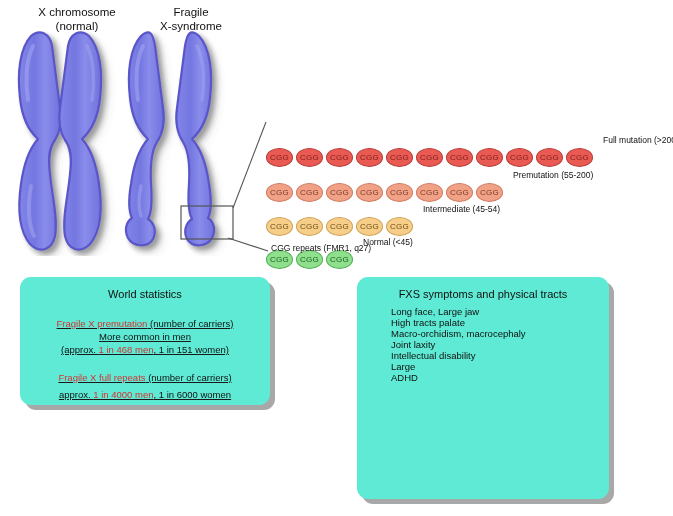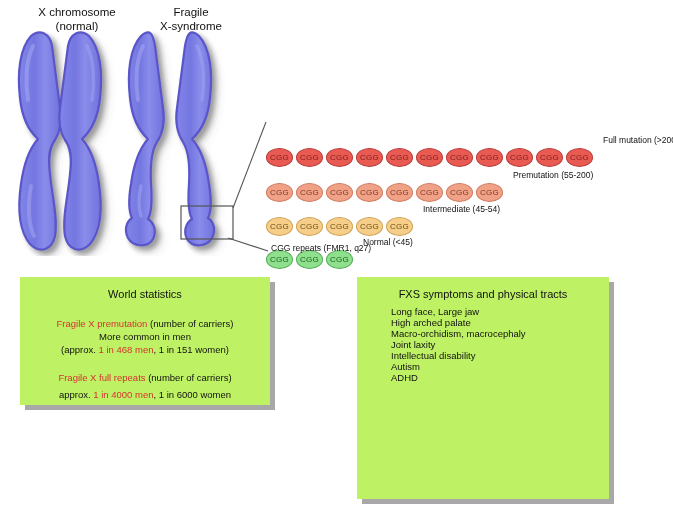--- a/index.html
+++ b/index.html
@@ -57,41 +57,42 @@
     position:absolute;
     left:271px;top:243px;
     font-size:8.5px;
     color:#111;
     white-space:nowrap;
   }
 
   
   .panel{
     position:absolute;
-    background:#bef264;
+    background:#5eead4;
     box-shadow:5px 5px 0 0 #a8a8a8;
     box-sizing:border-box;
+    border-radius:11px;
   }
   #panel-stats{left:20px;top:277px;width:250px;height:128px;}
   #panel-symptoms{left:357px;top:277px;width:252px;height:222px;}
 
   .panel-title{
     text-align:center;
     font-size:11px;
     color:#111;
     padding-top:11px;
   }
   .stat-line{
     text-align:center;
     font-size:9.5px;
     line-height:13px;
     color:#111;
   }
   .red{color:#d53232;}
-  #stats-body{padding-top:4px;}
+  #stats-body{padding-top:4px;text-decoration:underline;}
   #stats-body .gap-a{margin-top:13px;}
   #stats-body .gap-b{margin-top:0;}
   #stats-body .gap-c{margin-top:15px;}
   #stats-body .gap-d{margin-top:4px;}
 
   .symptom{
     font-size:9.5px;
     color:#111;
     padding-left:34px;
     margin-top:0;
@@ -276,22 +277,22 @@
         <span>approx. </span><span class="red">1 in 4000 men</span><span>, 1 in 6000 women</span>
       </div>
 
     </div>
   </div>
 
   <div class="panel" id="panel-symptoms">
     <div class="panel-title">FXS symptoms and physical tracts</div>
     <div id="symptoms-body">
         <div class="symptom">Long face, Large jaw</div>
-        <div class="symptom">High arched palate</div>
+        <div class="symptom">High tracts palate</div>
         <div class="symptom">Macro-orchidism, macrocephaly</div>
         <div class="symptom">Joint laxity</div>
         <div class="symptom">Intellectual disability</div>
-        <div class="symptom">Autism</div>
+        <div class="symptom">Large</div>
         <div class="symptom">ADHD</div>
       </div>
   </div>
 
 </div>
 
 </body></html>

